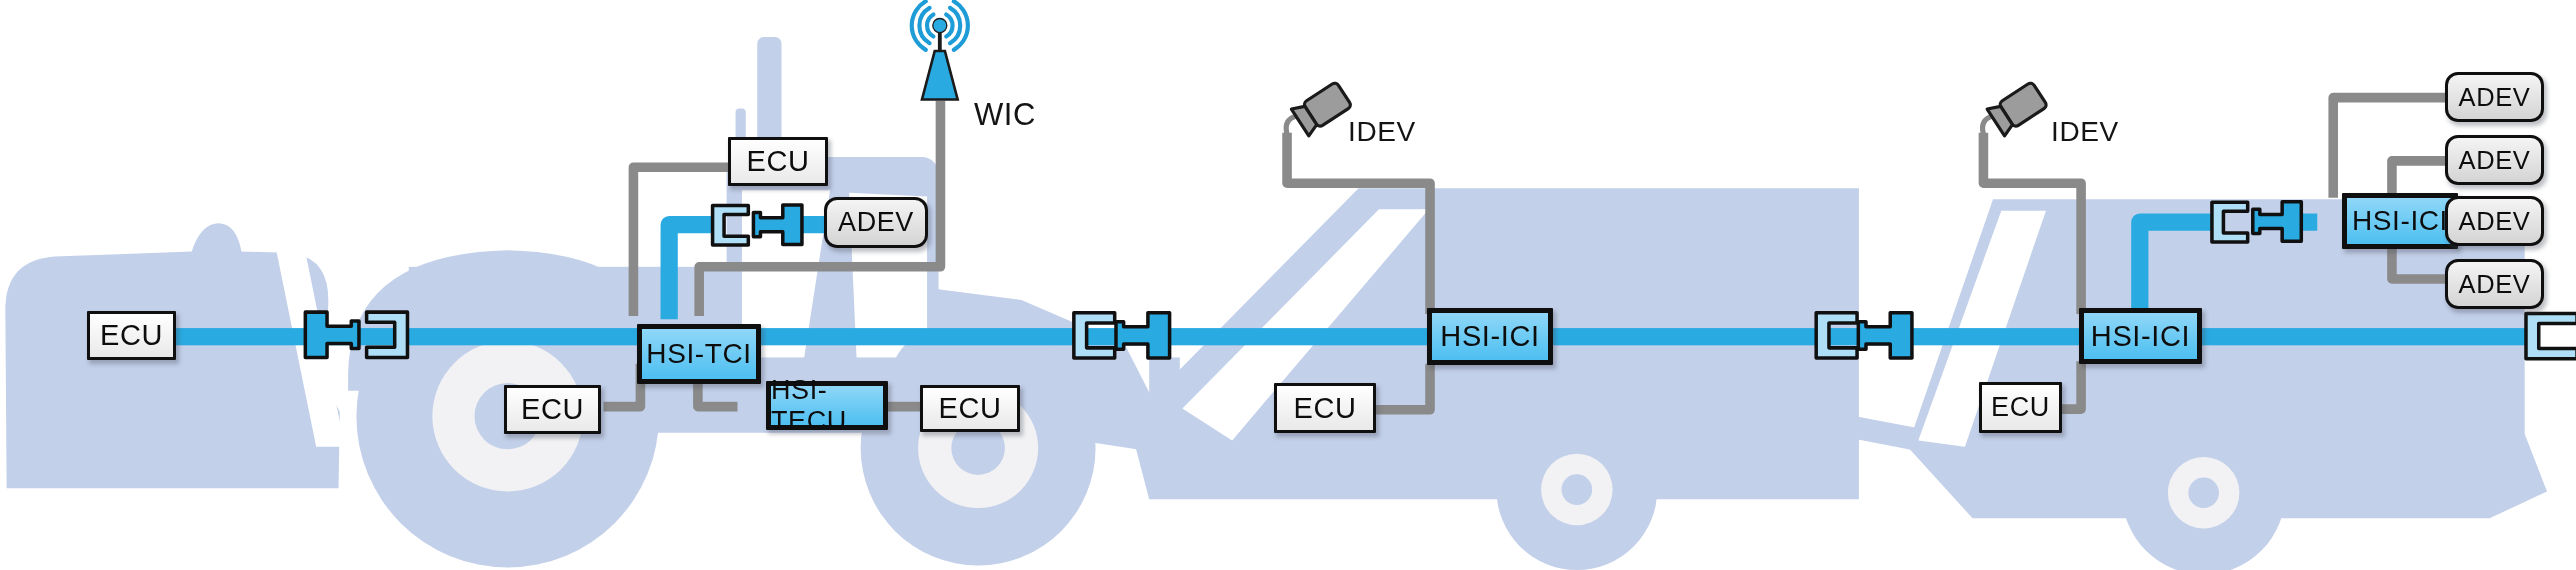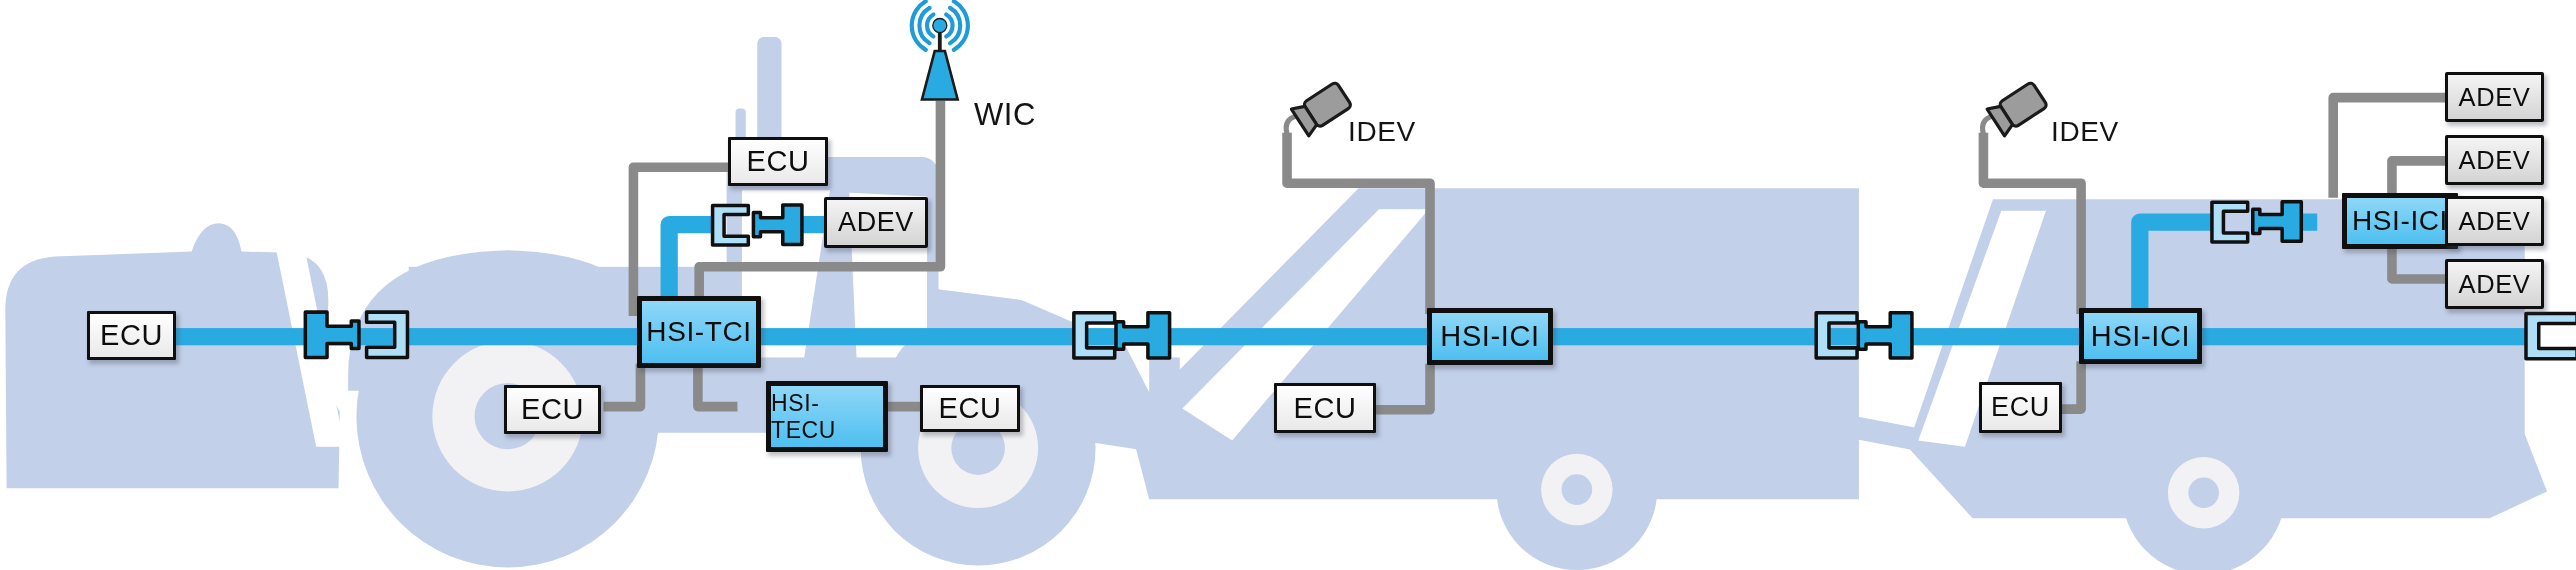--- a/index.html
+++ b/index.html
@@ -5,21 +5,21 @@
   html,body{margin:0;padding:0;background:#ffffff;}
   #stage{position:relative;width:2576px;height:570px;overflow:hidden;background:#ffffff;
          font-family:"Liberation Sans",sans-serif;}
   #art{position:absolute;left:0;top:0;}
   .box{position:absolute;box-sizing:border-box;border:3.2px solid #0f0f0f;border-radius:1px;
        display:flex;align-items:center;justify-content:center;color:#0d0d0d;
        background:linear-gradient(180deg,#ffffff 0%,#e9e9e9 100%);
        box-shadow:2.6px 3.2px 4.5px rgba(70,75,90,.35);letter-spacing:0.6px;}
   .box.ecu{font-size:29px;}
   .box.hsi{background:linear-gradient(180deg,#8fd7f8 0%,#4dbff0 100%);border-width:5.1px;font-size:28px;margin-left:32px;}
-  .box.adev{background:linear-gradient(180deg,#f4f4f4 0%,#d4d4d4 100%);border-radius:2px;
+  .box.adev{background:linear-gradient(180deg,#f4f4f4 0%,#d4d4d4 100%);border-radius:13px;
             border-width:3.8px;font-size:27px;}
   .lbl{position:absolute;color:#141414;font-size:31px;letter-spacing:0.6px;}
 </style>
 </head>
 <body>
 
 <div id="stage">
 
   <svg id="art" width="2576" height="570" viewBox="0 0 4035 893">
 
@@ -127,29 +127,29 @@
       <polygon points="-20,-17 -40,-25 -40,25 -20,17"></polygon>
     </g>
     <g transform="translate(3160,170) rotate(-33)" fill="#9C9C9C" stroke="#1a1a1a" stroke-width="5" stroke-linejoin="round">
       <rect x="-20" y="-23" width="62" height="46" rx="7"></rect>
       <polygon points="-20,-17 -40,-25 -40,25 -20,17"></polygon>
     </g>
   </svg>
 
   <div class="box ecu" style="left:87px;top:311px;width:89px;height:49px;">ECU</div>
 
-  <div class="box hsi" style="left:605px;top:296px;width:124px;height:72px;text-align:right;">HSI-TCI</div>
+  <div class="box hsi" style="left:605px;top:324px;width:124px;height:60px;text-align:right;">HSI-TCI</div>
 
   <div class="box ecu" style="left:728px;top:137px;width:100px;height:49px;">ECU</div>
 
   <div class="box adev" style="left:824px;top:197px;width:104px;height:51px;">ADEV</div>
 
   <div class="box ecu" style="left:504px;top:385px;width:97px;height:49px;">ECU</div>
 
-  <div class="box hsi" style="left:734px;top:381px;width:122px;height:71px;font-size:23px;">HSI-TECU</div>
+  <div class="box hsi" style="left:734px;top:381px;width:122px;height:49px;font-size:27px;">HSI-TECU</div>
 
   <div class="box ecu" style="left:920px;top:385px;width:100px;height:47px;">ECU</div>
 
   <div class="box ecu" style="left:1274px;top:383px;width:102px;height:50px;">ECU</div>
 
   <div class="box hsi" style="left:1395px;top:308px;width:126px;height:57px;font-size:29px;">HSI-ICI</div>
 
   <div class="box ecu" style="left:1979px;top:382px;width:83px;height:51px;font-size:27px;">ECU</div>
 
   <div class="box hsi" style="left:2047px;top:308px;width:123px;height:56px;font-size:29px;">HSI-ICI</div>

